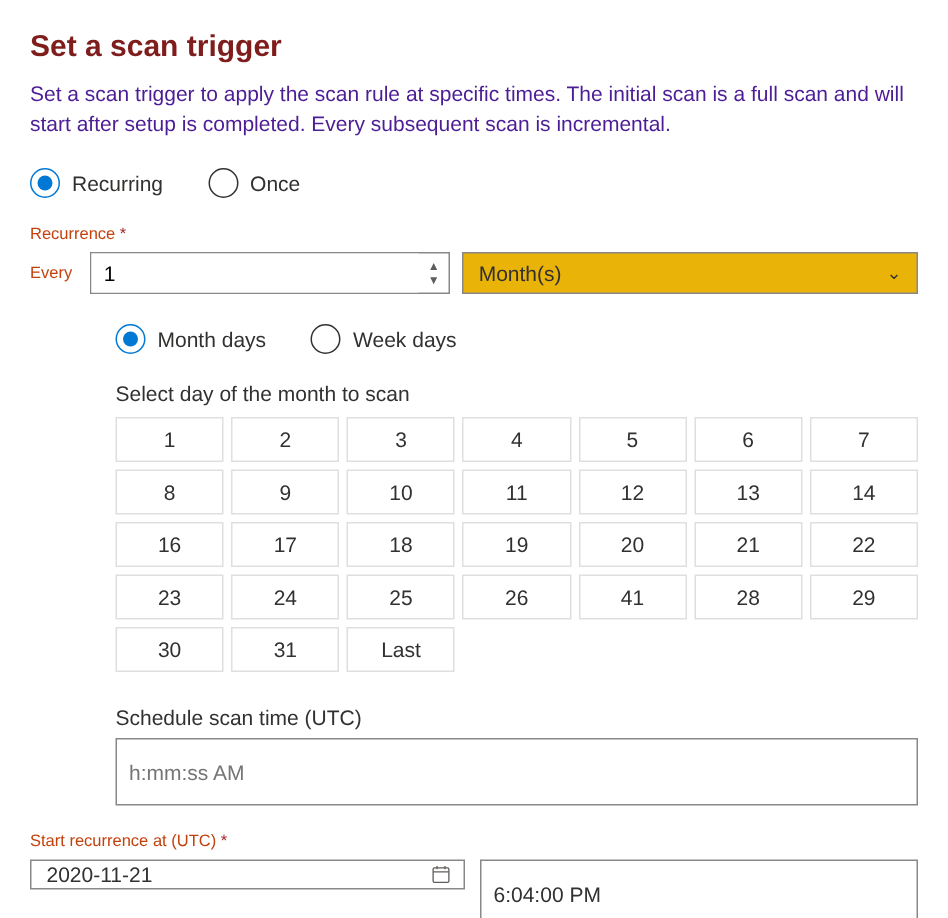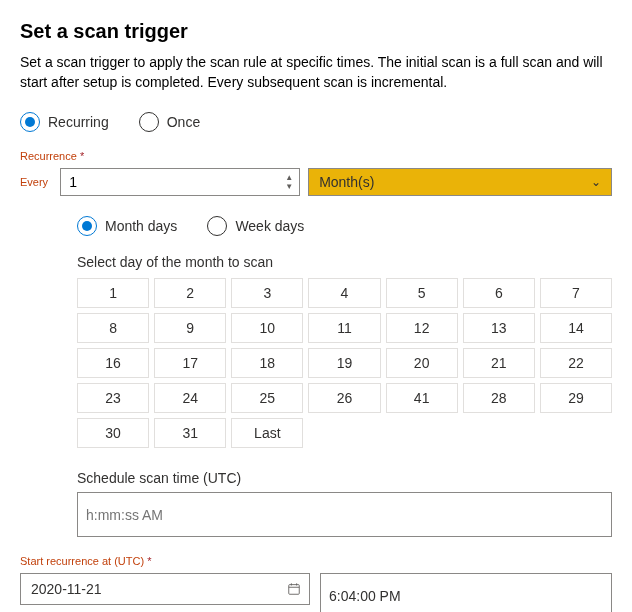--- a/index.html
+++ b/index.html
@@ -9,25 +9,25 @@
     font-family: "Segoe UI", -apple-system, sans-serif;
     font-size: 14px;
     color: #323130;
     background: #fff;
     width: 632px;
   }
   h2 {
     font-size: 20px;
     font-weight: 600;
     margin: 0 0 10px 0;
-    color: #000000;
+    color: #7f1d1d;
   }
   .description {
     font-size: 14px;
-    color: #000000;
+    color: #4c1d95;
     margin-bottom: 20px;
     line-height: 1.4;
   }
   .radio-row {
     display: flex;
     gap: 30px;
     align-items: center;
     margin-bottom: 18px;
   }
   .radio-option {
@@ -153,21 +153,21 @@
   .date-time-row {
     display: flex;
     gap: 10px;
     margin-bottom: 20px;
   }
   .date-wrapper {
     flex: 0 0 290px;
     display: flex;
     align-items: center;
     border: 1px solid #8a8886;
-    height: 32px;
+    height: 20px;
     padding: 0 8px;
   }
   .date-wrapper input {
     flex: 1;
     border: none;
     outline: none;
     font-size: 14px;
     font-family: inherit;
     color: #323130;
   }

